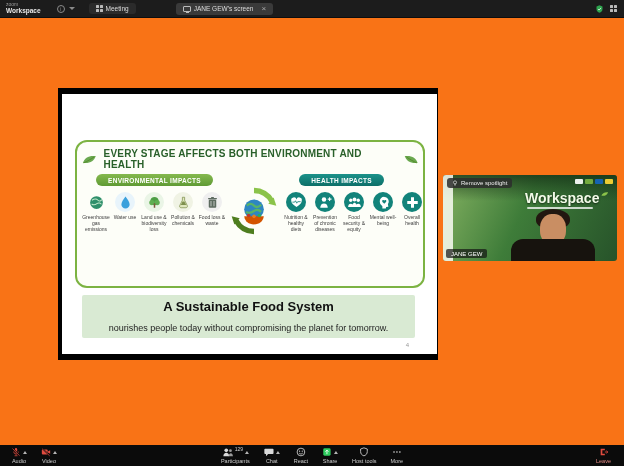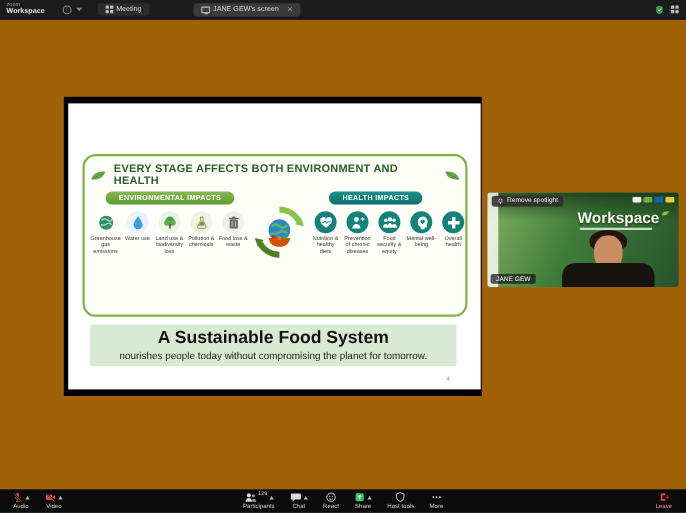--- a/index.html
+++ b/index.html
@@ -27,21 +27,21 @@
     padding: 2px 7px; font-size: 6.5px; color: #ddd; white-space: nowrap; }
   .tab.active { background: #3a3a3a; margin-left: 40px; }
   .grid-ic { width: 7px; height: 7px; display: grid; grid-template-columns: 3px 3px; gap: 1px; }
   .grid-ic span { width: 3px; height: 3px; background: #bbb; border-radius: 0.5px; }
   .mon-ic { width: 8px; height: 6px; border: 1px solid #bbb; border-radius: 1px; position: relative; }
   .mon-ic:after { content: ""; position: absolute; left: 2px; bottom: -2px; width: 3px; height: 1px; background: #bbb; }
   .tab-close { font-size: 8px; color: #aaa; margin-left: 5px; line-height: 1; }
   .topbar-right { margin-left: auto; display: flex; align-items: center; gap: 6px; padding-right: 7px; }
 
   
-  .stage { position: absolute; top: 18px; left: 0; right: 0; bottom: 21px; background: #a16207; }
+  .stage { position: absolute; top: 18px; left: 0; right: 0; bottom: 21px; background: #f97316; }
   .backdrop { position: absolute; left: 58px; top: 70px; width: 380px; height: 272px; background: #000; }
   .slide { position: absolute; left: 62px; top: 76px; width: 375px; height: 260px; background: #fff; }
 
   .panel { position: absolute; left: 13px; top: 46px; width: 350px; height: 148px;
     border: 2px solid #7cb342; border-radius: 12px; background: #fdfef8; padding: 4px 5px; }
   .title-row { display: flex; align-items: center; justify-content: center; gap: 6px; margin-top: 2px; }
   .slide-title { font-size: 10px; font-weight: bold; color: #29602a; letter-spacing: 0.2px; }
   .leaf-r { transform: scaleX(-1); }
 
   .badge-row { display: flex; align-items: center; margin-top: 4px; }
@@ -56,22 +56,22 @@
   .ic { width: 20px; height: 20px; border-radius: 50%; display: flex; align-items: center; justify-content: center; }
   .ic svg { width: 15px; height: 15px; }
   .ic.bg-sky { background: #e8f4fb; } .ic.bg-leaf { background: #eaf5e6; }
   .ic.bg-olive { background: #f0f3e4; } .ic.bg-gray { background: #efefef; }
   .ic.bg-none { background: transparent; } .ic.teal { background: #12837a; }
   .ic-label { font-size: 5px; line-height: 1.15; color: #3c3c3c; text-align: center; margin-top: 3px; }
   .cycle { width: 50px; margin: -6px 3px 0; flex-shrink: 0; }
 
   .footer-band { position: absolute; left: 20px; right: 22px; top: 201px;
     background: #d9ead3; border-radius: 2px; padding: 4px 8px 5px; text-align: center; }
-  .footer-title { font-size: 16px; font-weight: bold; color: #111; text-align: center; }
-  .footer-body { font-size: 9px; color: #1d1d1d; margin-top: 1px; }
+  .footer-title { font-size: 13px; font-weight: bold; color: #111; text-align: center; }
+  .footer-body { font-size: 9px; color: #1d1d1d; margin-top: 9px; }
   .page-num { position: absolute; right: 28px; bottom: 6px; font-size: 6px; color: #9a9a9a; }
 
   
   .video-tile { position: absolute; left: 443px; top: 157px; width: 174px; height: 86px;
     border-radius: 3px; overflow: hidden;
     background: linear-gradient(115deg, #85b262, #3e7c39 45%, #27532a); }
   .tree-band { position: absolute; top: 0; left: 0; right: 0; height: 26px;
     background: linear-gradient(rgba(20,48,22,0.75), rgba(20,48,22,0)); }
   .poster-strip { position: absolute; left: 0; top: 0; width: 10px; height: 100%;
     background: rgba(250,252,244,0.85); }

